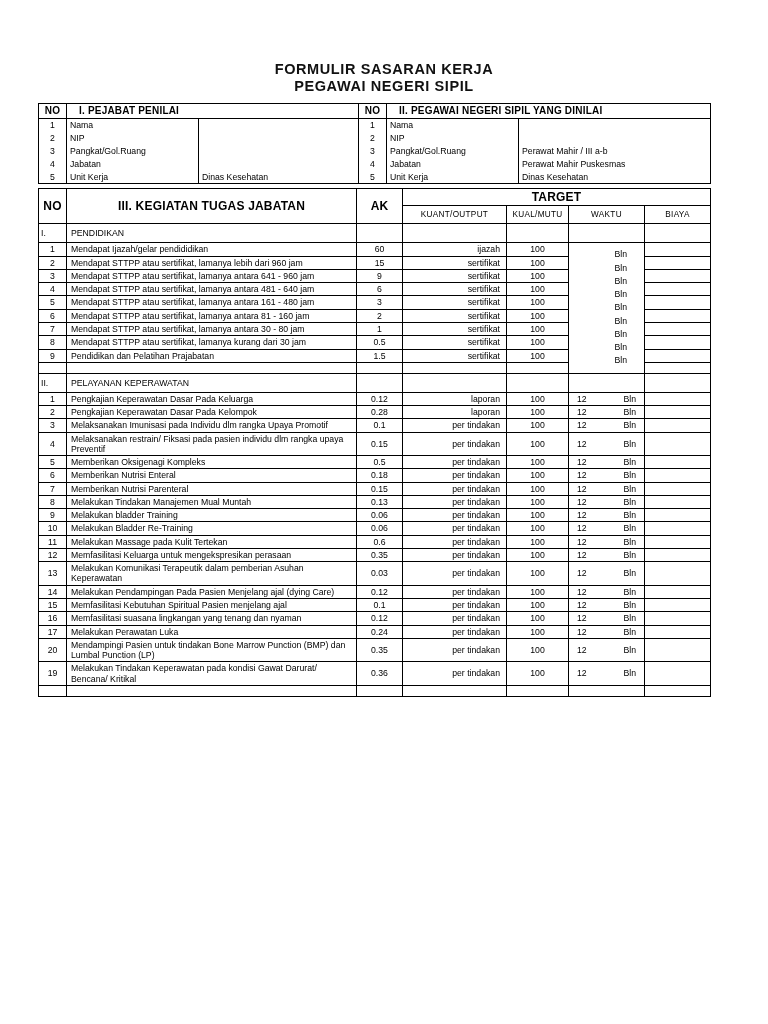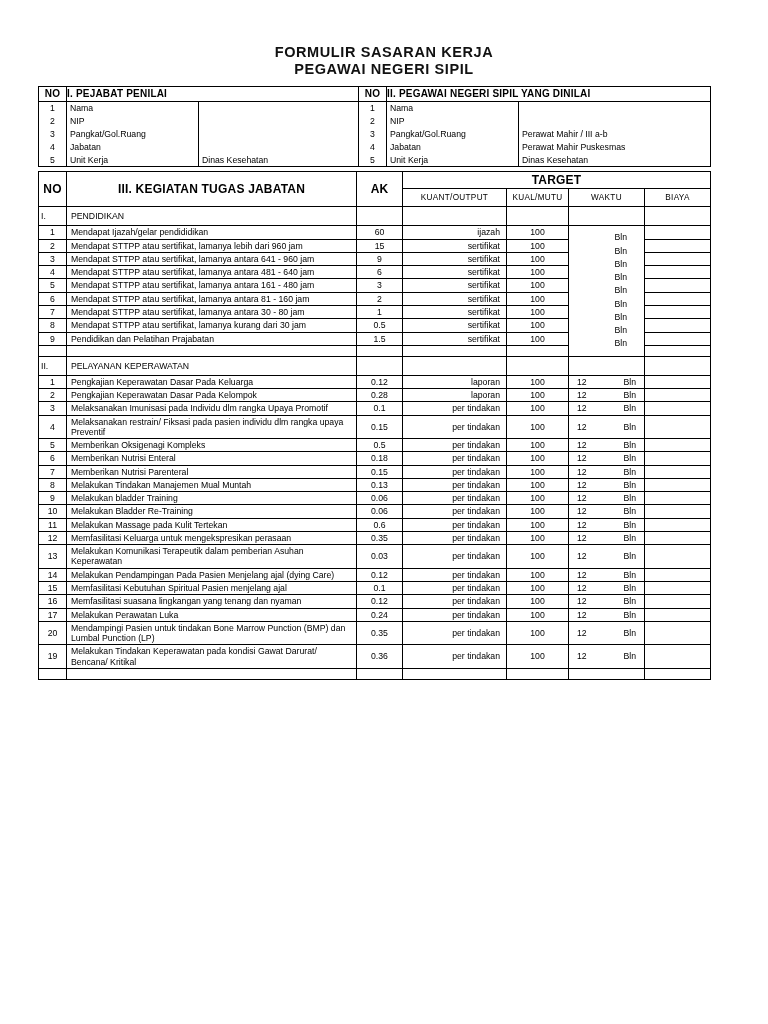--- a/index.html
+++ b/index.html
@@ -16,21 +16,21 @@
   }
   .page {
     position: relative;
     width: 768px;
     height: 1024px;
     box-sizing: border-box;
     padding: 0 38px;
   }
   .doc-title {
     text-align: center;
-    padding-top: 44px;
+    padding-top: 61px;
     line-height: 1.18;
   }
   .doc-title .line {
     font-size: 14.5px;
     font-weight: bold;
     letter-spacing: 0.6px;
     color: #111;
     white-space: nowrap;
   }
 
@@ -57,21 +57,21 @@
     font-weight: bold;
     font-size: 10px;
     text-align: center;
     height: 15px;
     letter-spacing: 0.2px;
   }
   #identity-table td.hd-left {
     font-weight: bold;
     font-size: 10px;
     text-align: left;
-    padding-left: 0;
+    padding-left: 12px;
     letter-spacing: 0.2px;
   }
   #identity-table td.num {
     text-align: center;
     font-size: 8.7px;
     border-bottom: none;
     border-top: none;
     height: 13px;
   }
   #identity-table td.lbl {

